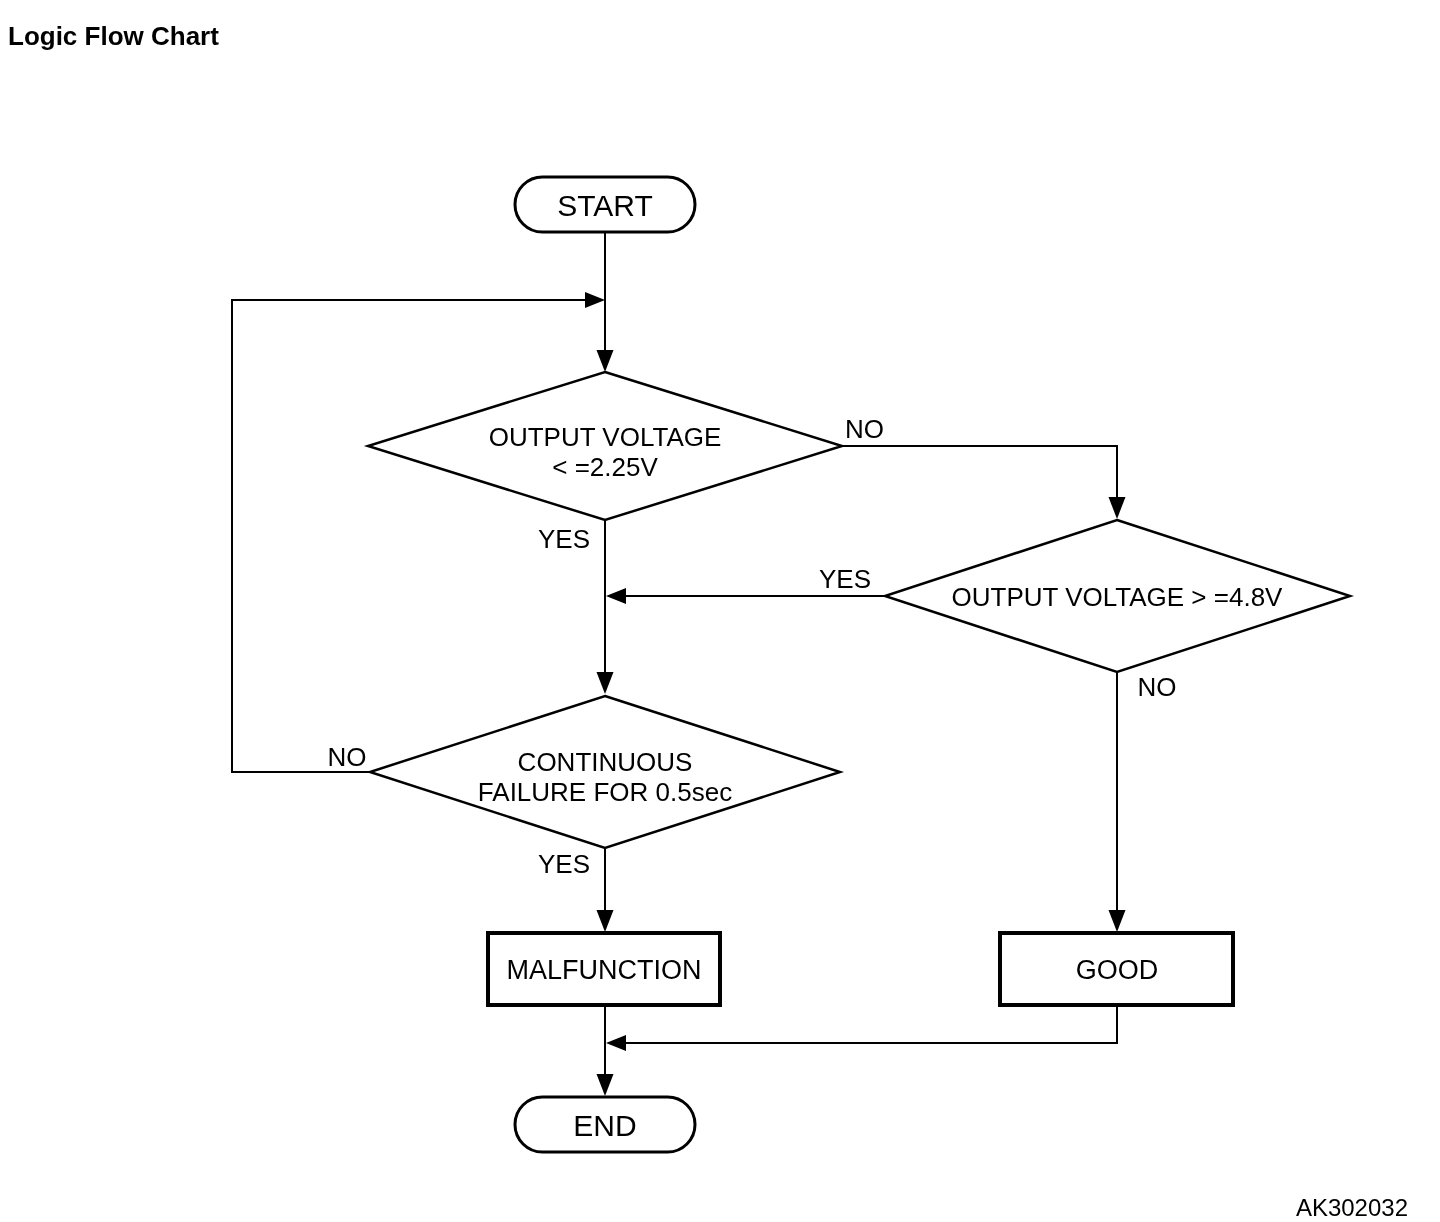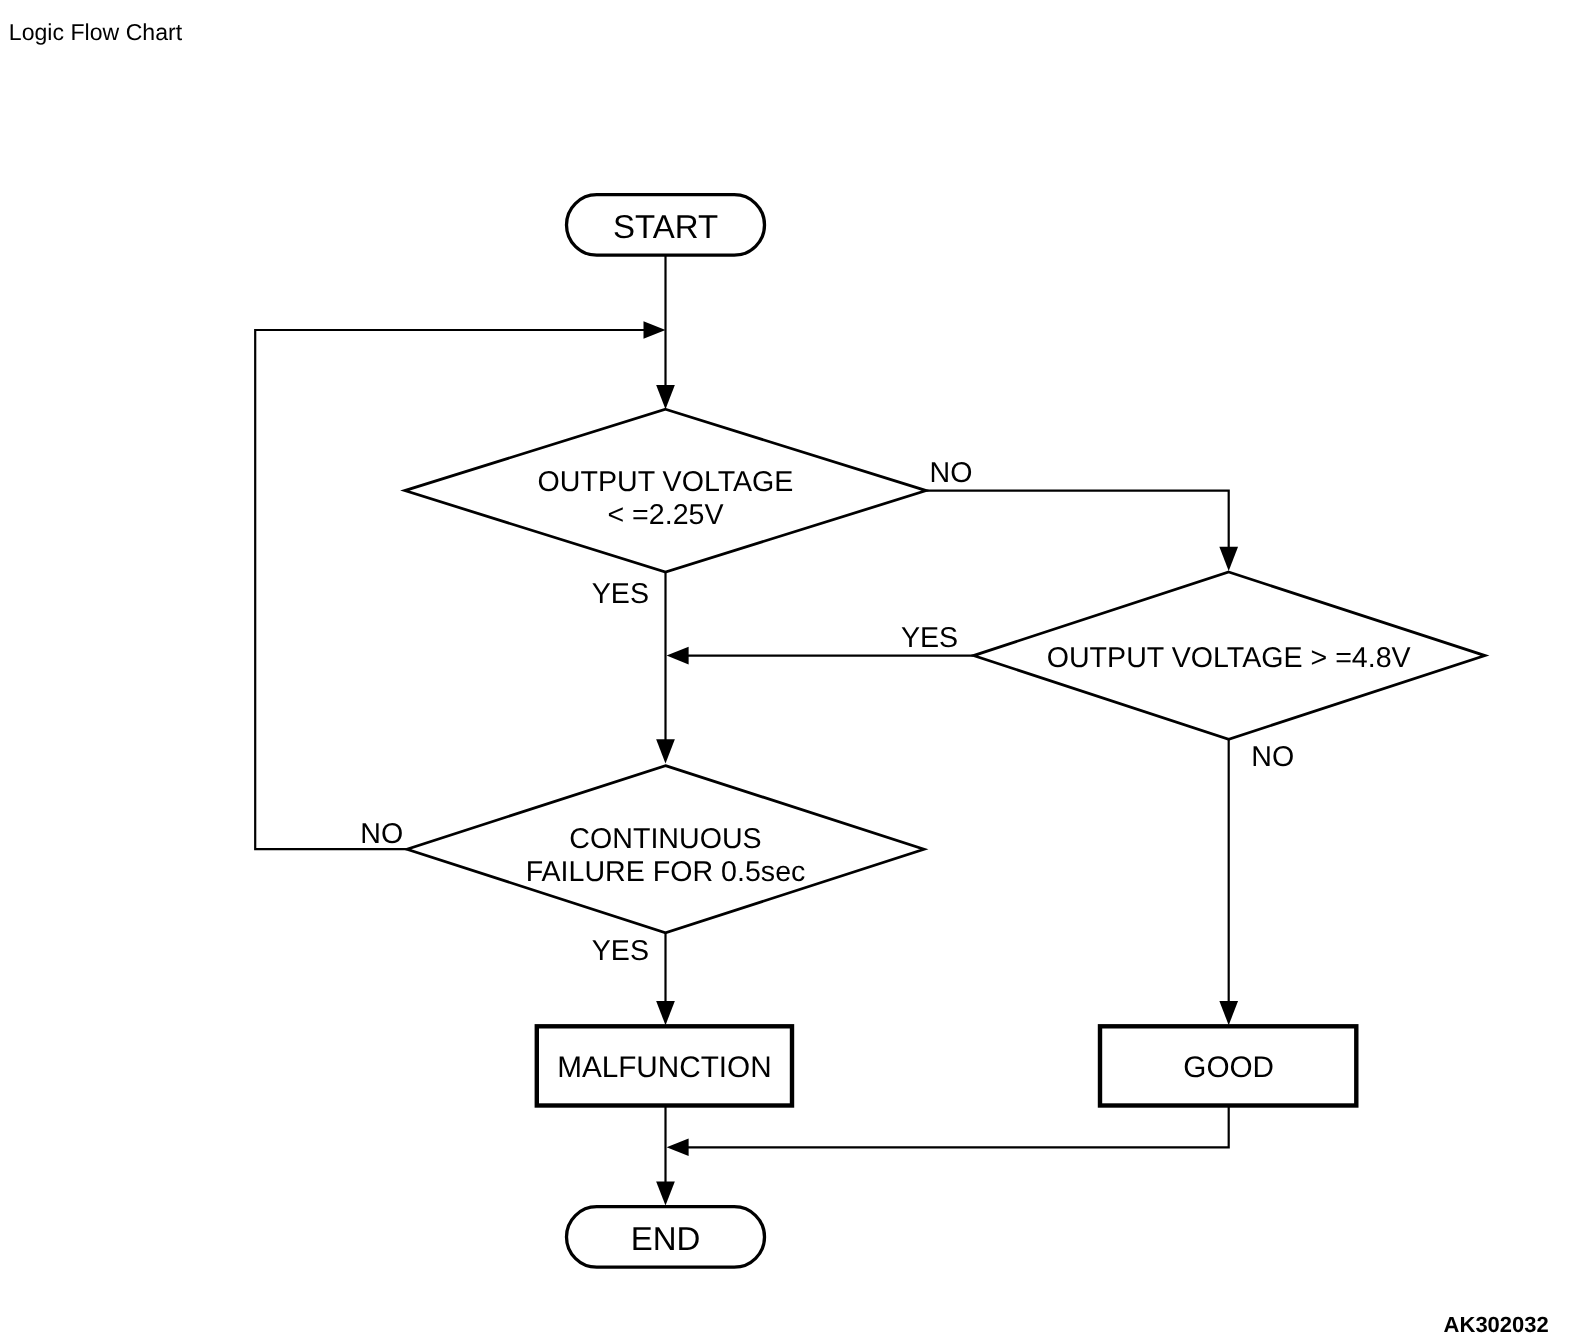--- a/index.html
+++ b/index.html
@@ -9,31 +9,31 @@
     width: 1440px;
     height: 1222px;
     font-family: "Liberation Sans", "DejaVu Sans", sans-serif;
     position: relative;
     overflow: hidden;
   }
   .page-title {
     position: absolute;
     left: 8px;
     top: 4px;
-    font-size: 21px;
-    font-weight: normal;
+    font-size: 26px;
+    font-weight: bold;
     color: #000000;
     letter-spacing: 0px;
   }
   .footer-code {
     position: absolute;
     right: 32px;
     top: 1194px;
-    font-size: 20px;
-    font-weight: bold;
+    font-size: 24px;
+    font-weight: normal;
     color: #000000;
   }
   svg.flowchart {
     position: absolute;
     left: 0;
     top: 0;
   }
   svg.flowchart text {
     fill: #000000;
     stroke: none;

